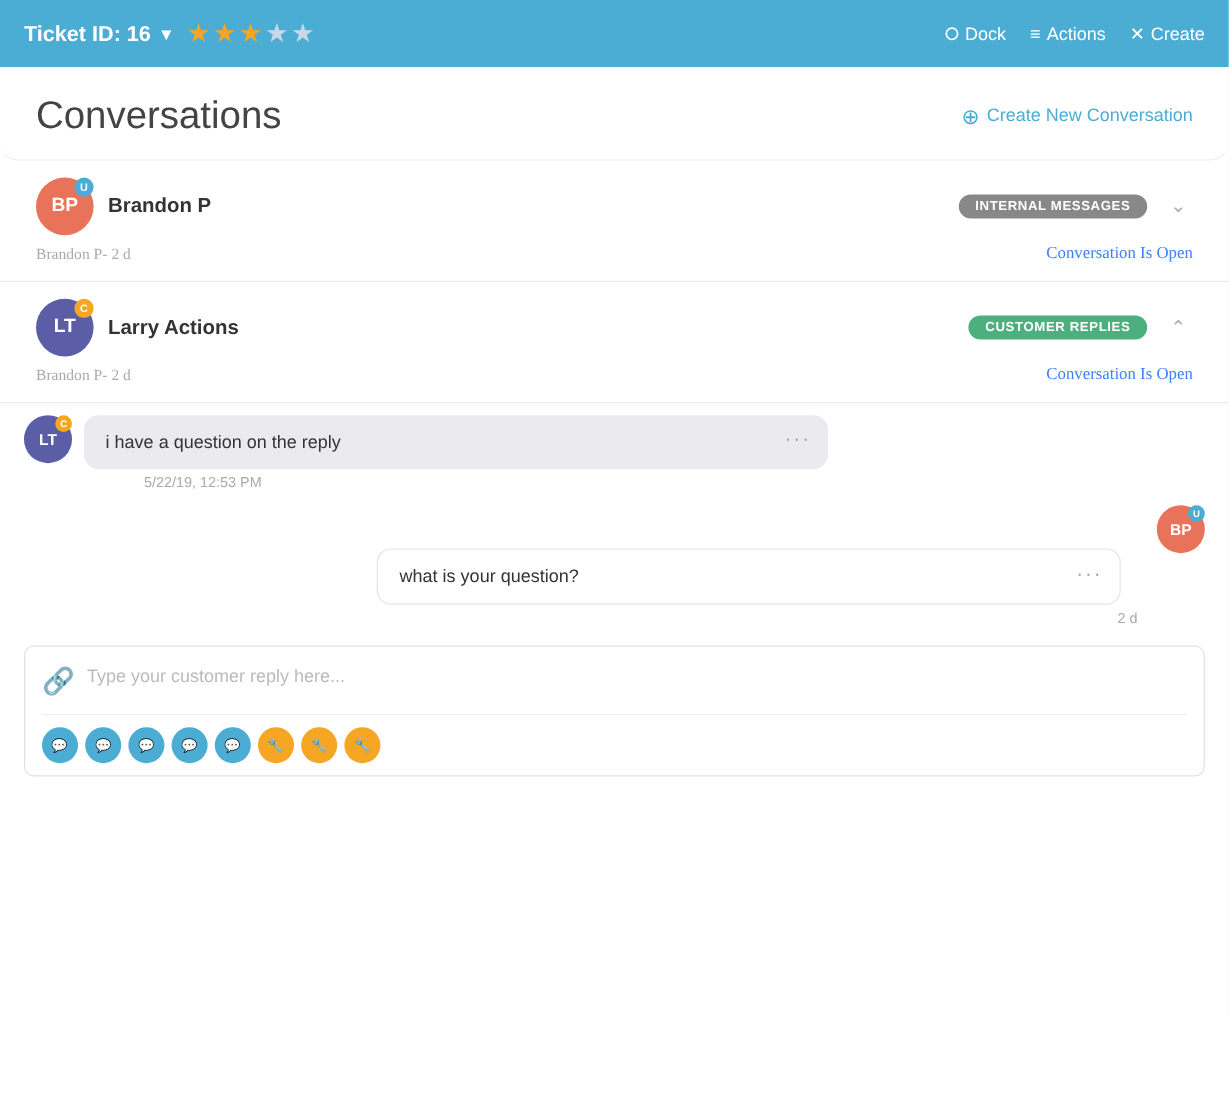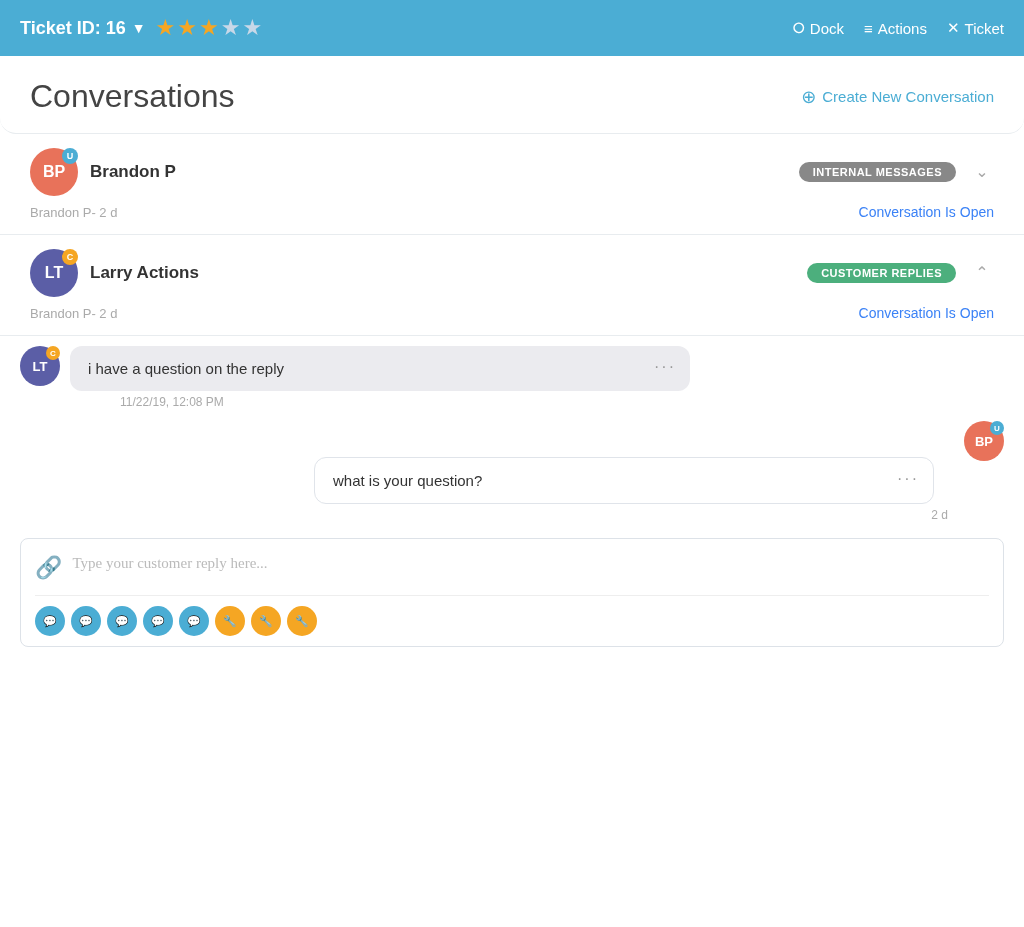--- a/index.html
+++ b/index.html
@@ -63,21 +63,21 @@
     .badge-blue { background: #4badd4; }
     .badge-orange { background: #f5a623; }
     .conv-name { font-size: 17px; font-weight: 600; color: #333; }
     .conv-right { display: flex; align-items: flex-start; gap: 14px; }
     .tag {
       border-radius: 20px; padding: 4px 14px; font-size: 11px; font-weight: 700; letter-spacing: 0.5px;
     }
     .tag-gray { background: #888; color: white; }
     .tag-green { background: #4caf7d; color: white; }
     .collapse-btn { color: #aaa; font-size: 16px; cursor: pointer; width: 24px; text-align: center; }
-    .conv-meta { color: #aaa; font-size: 13px; display: flex; justify-content: space-between; align-items: center; margin-top: 8px; }
+    .conv-meta { color: #aaa; font-size: 13px; display: flex; justify-content: space-between; align-items: center; margin-top: 8px; font-family: Liberation Serif, serif; }
     .conv-status-open { color: #3b82f6; font-size: 14px; font-weight: 500; }
     .msg-bubble {
       background: #ebebef;
       border-radius: 12px;
       padding: 14px 18px;
       font-size: 15px;
       color: #333;
       position: relative;
       max-width: 620px;
       min-width: 200px;
@@ -89,21 +89,21 @@
     
     .reply-area {
       margin: 16px 20px;
       border: 1px solid #dde2e8;
       border-radius: 8px;
       background: white;
       padding: 14px 14px 10px 14px;
     }
     .reply-input-row { display: flex; align-items: flex-start; gap: 10px; }
     .reply-icon { color: #4badd4; font-size: 22px; margin-top: 2px; }
-    .reply-placeholder { color: #bbb; font-size: 15px; flex: 1; padding: 2px 0; font-family: Liberation Serif, serif; }
+    .reply-placeholder { color: #bbb; font-size: 15px; flex: 1; padding: 2px 0; }
     .reply-toolbar { display: flex; gap: 6px; margin-top: 12px; padding-top: 10px; border-top: 1px solid #eee; }
     .toolbar-icon { width: 30px; height: 30px; border-radius: 50%; display: flex; align-items: center; justify-content: center; font-size: 14px; color: white; cursor: pointer; }
     .ti-blue { background: #4badd4; }
     .ti-orange { background: #f5a623; }
 
     
     .main::-webkit-scrollbar { width: 8px; }
     .main::-webkit-scrollbar-track { background: #f0f4f8; }
     .main::-webkit-scrollbar-thumb { background: #c0cdd8; border-radius: 4px; }
   </style>
@@ -128,21 +128,21 @@
     <a class="header-btn">
       <span>⭘</span>
       <span>Dock</span>
     </a>
     <a class="header-btn">
       <span>≡</span>
       <span>Actions</span>
     </a>
     <a class="header-btn">
       <span>✕</span>
-      <span>Ticket</span>
+      <span>Create</span>
     </a>
   </div>
 </div>
 
 <div class="main">
 
   <div class="conversations-header">
     <h1 class="conversations-title">Conversations</h1>
     <div class="create-new-btn">
       <span class="plus-circle">⊕</span>
@@ -197,21 +197,21 @@
         LT
         <span class="avatar-badge badge-orange" style="font-size: 8px; width: 14px; height: 14px;">C</span>
       </div>
       <div style="flex: 1;">
         <div class="msg-bubble">
           <span>i have a question on the reply</span>
           <span class="msg-dots">···</span>
         </div>
       </div>
     </div>
-    <div class="msg-time" style="text-align: right; margin-right: 0; margin-left: 50px; text-align: left; padding-left: 50px; color: #aaa; font-size: 12px; margin-bottom: 12px;">11/22/19, 12:08 PM</div>
+    <div class="msg-time" style="text-align: right; margin-right: 0; margin-left: 50px; text-align: left; padding-left: 50px; color: #aaa; font-size: 12px; margin-bottom: 12px;">5/22/19, 12:53 PM</div>
 
     <div style="display: flex; align-items: flex-start; gap: 10px; margin-bottom: 4px; justify-content: flex-end;">
       <div style="flex: 1; max-width: 640px;">
         <div class="msg-bubble right-bubble">
           <span>what is your question?</span>
           <span class="msg-dots">···</span>
         </div>
       </div>
       <div class="avatar red-orange" style="width: 40px; height: 40px; font-size: 13px; flex-shrink: 0;">
         BP

